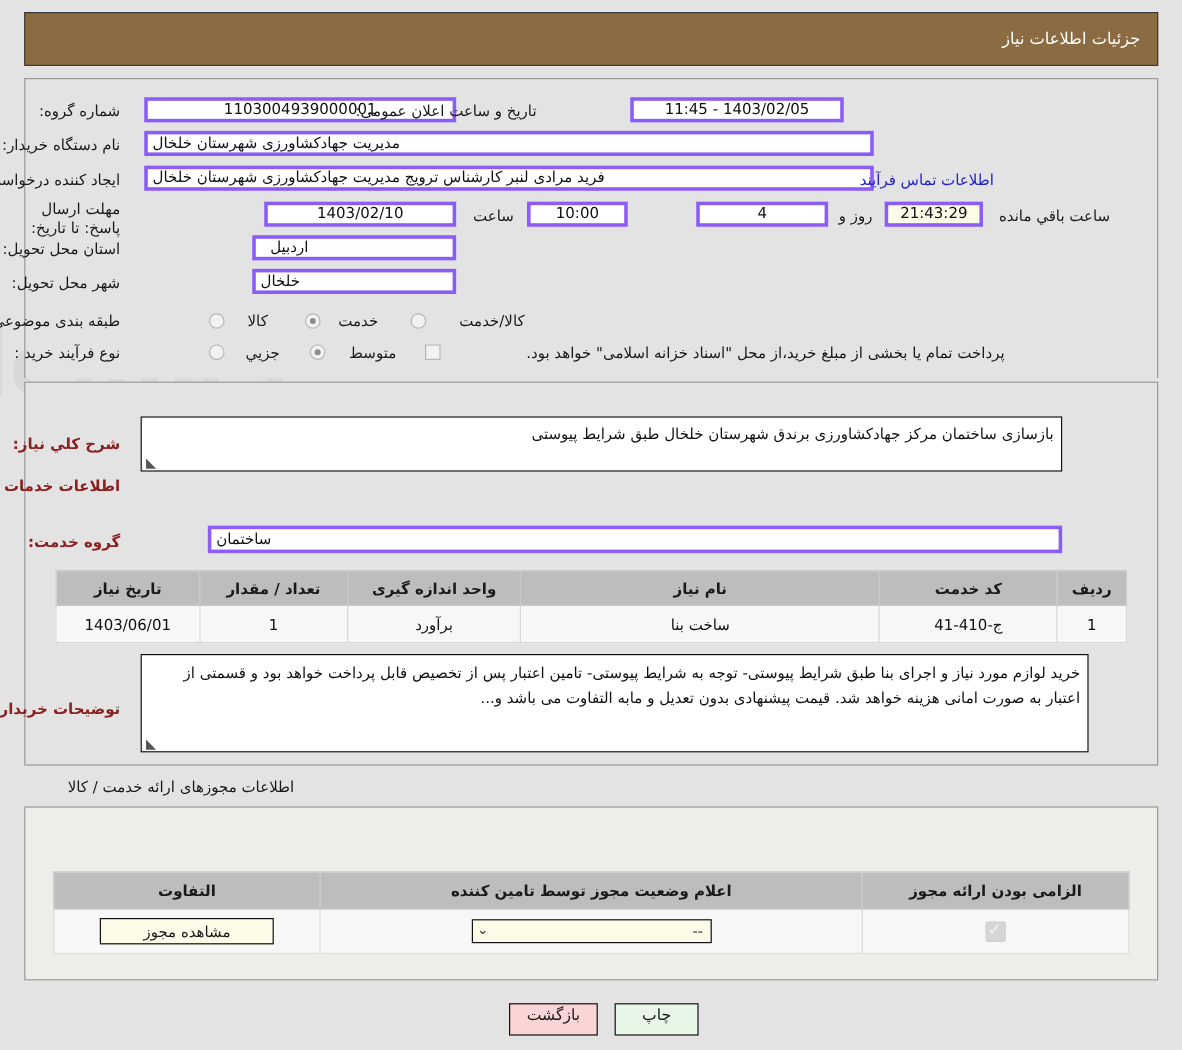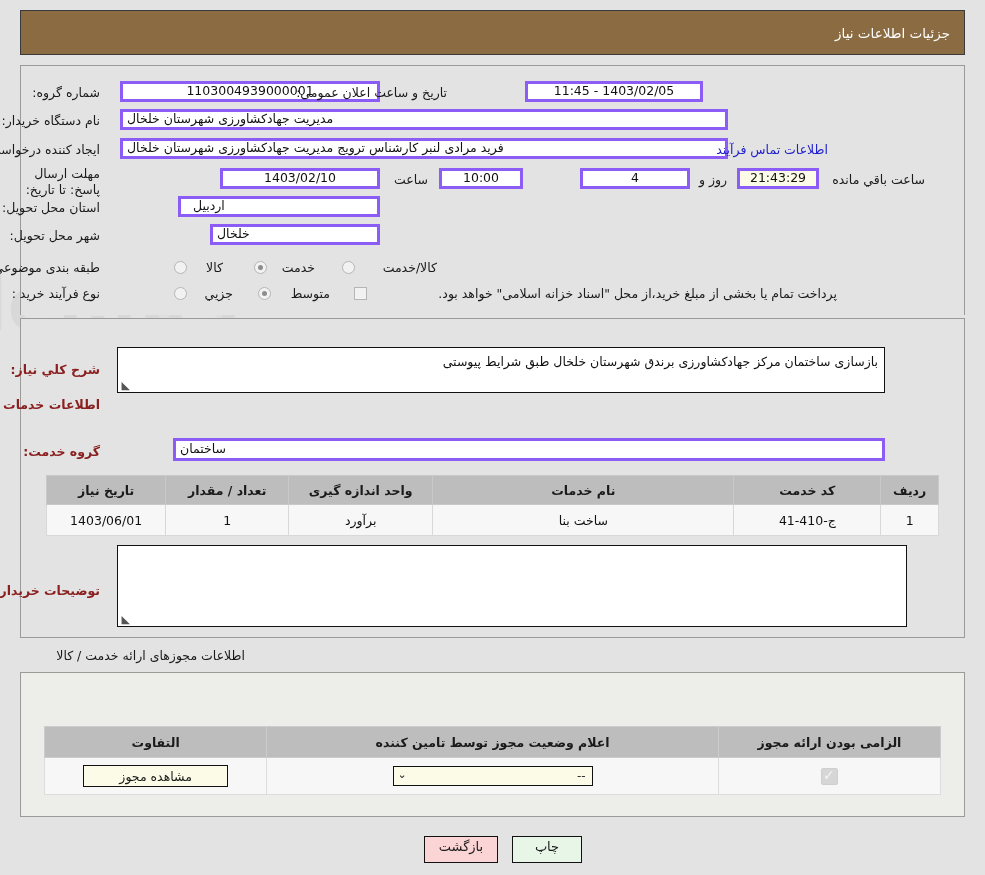--- a/index.html
+++ b/index.html
@@ -290,21 +290,21 @@
   <span class="lbl" style="right:885px; top:166px; line-height:16px; white-space:normal; width:85px; text-align:right;">مهلت ارسال پاسخ: تا تاریخ:</span>
   <div class="fld center" style="right:605px; top:168px; width:160px; height:21px;">1403/02/10</div>
   <span class="lbl" style="right:557px; top:172px;">ساعت</span>
   <div class="fld center" style="right:462px; top:168px; width:84px; height:21px;">10:00</div>
   <div class="fld center" style="right:295px; top:168px; width:110px; height:21px;">4</div>
   <span class="lbl" style="right:258px; top:172px;">روز و</span>
   <div class="fld center cream" style="right:166px; top:168px; width:82px; height:21px;">21:43:29</div>
   <span class="lbl" style="right:60px; top:172px;">ساعت باقي مانده</span>
 
   <span class="lbl" style="right:885px; top:200px;">استان محل تحویل:</span>
-  <div class="fld right" style="right:605px; top:196px; width:202px; height:21px;padding-left:12px;">اردبیل</div>
+  <div class="fld right" style="right:605px; top:196px; width:170px; height:21px;padding-left:12px;">اردبیل</div>
 
   <span class="lbl" style="right:885px; top:228px;">شهر محل تحویل:</span>
   <div class="fld right" style="right:605px; top:224px; width:170px; height:21px;">خلخال</div>
 
   <span class="lbl" style="right:885px; top:260px;">طبقه بندی موضوعی:</span>
   <span class="radio" style="right:798px; top:261px;"></span>
   <span class="lbl" style="right:762px; top:260px;">کالا</span>
   <span class="radio on" style="right:718px; top:261px;"></span>
   <span class="lbl" style="right:670px; top:260px;">خدمت</span>
   <span class="radio" style="right:630px; top:261px;"></span>
@@ -329,40 +329,41 @@
   <span class="lbl bold red" style="right:885px; top:397px;">اطلاعات خدمات مورد نیاز</span>
 
   <span class="lbl bold red" style="right:885px; top:444px;">گروه خدمت:</span>
   <div class="fld right" style="right:100px; top:438px; width:712px; height:23px;">ساختمان</div>
 
   <table class="grid" style="right:46px; top:475px; width:893px;">
     <thead>
       <tr>
         <th style="width:38px;">ردیف</th>
         <th style="width:150px;">کد خدمت</th>
-        <th style="width:355px;">نام خدمات</th>
+        <th style="width:355px;">نام نياز</th>
         <th style="width:130px;">واحد اندازه گیری</th>
         <th style="width:110px;">تعداد / مقدار</th>
         <th style="width:110px;">تاریخ نیاز</th>
       </tr>
     </thead>
     <tbody>
       <tr>
         <td>1</td>
         <td>ج-410-41</td>
         <td>ساخت بنا</td>
         <td>برآورد</td>
         <td>1</td>
         <td>1403/06/01</td>
       </tr>
     </tbody>
   </table>
 
   <span class="lbl bold red" style="right:885px; top:583px;">توضیحات خریدار:</span>
   <div class="area" style="right:78px; top:545px; width:790px; height:82px; line-height:21px;">
+    <span>خرید لوازم مورد نیاز و اجرای بنا طبق شرایط پیوستی- توجه به شرایط پیوستی- تامین اعتبار پس از تخصیص قابل پرداخت خواهد بود و قسمتی از اعتبار به صورت امانی هزینه خواهد شد. قیمت پیشنهادی بدون تعدیل و مابه التفاوت می باشد و...</span>
     <span class="resize">◣</span>
   </div>
 
   <span class="lbl" style="right:740px; top:648px; font-size:12.5px;">اطلاعات مجوزهای ارائه خدمت / کالا</span>
   <div class="panel" id="panel-permit"></div>
 
   <table class="permit" style="right:44px; top:726px; width:897px;">
     <thead>
       <tr>
         <th style="width:215px;">الزامی بودن ارائه مجوز</th>

